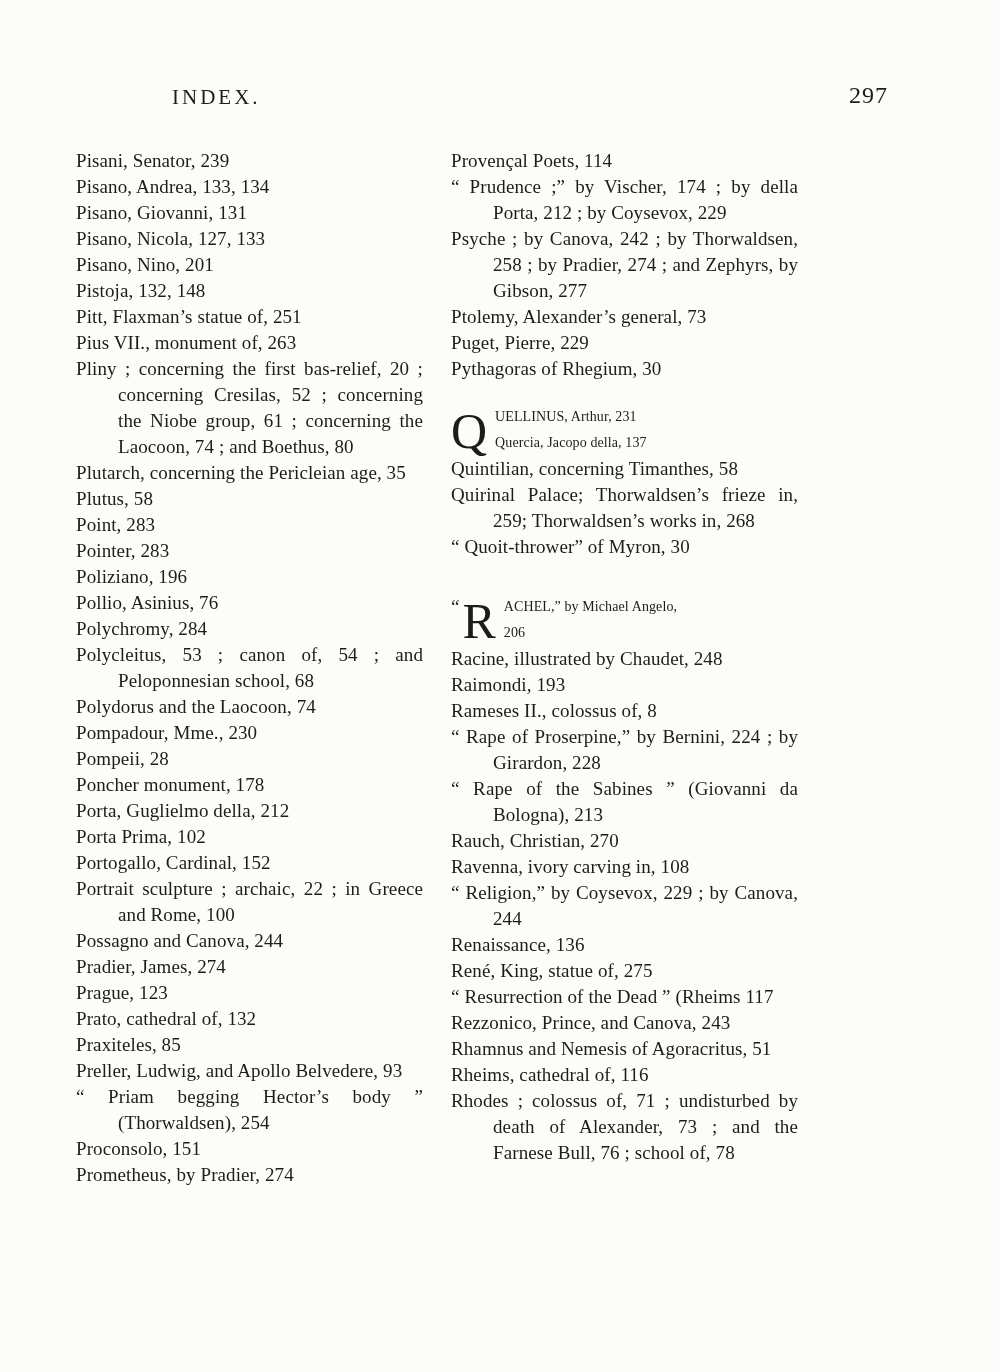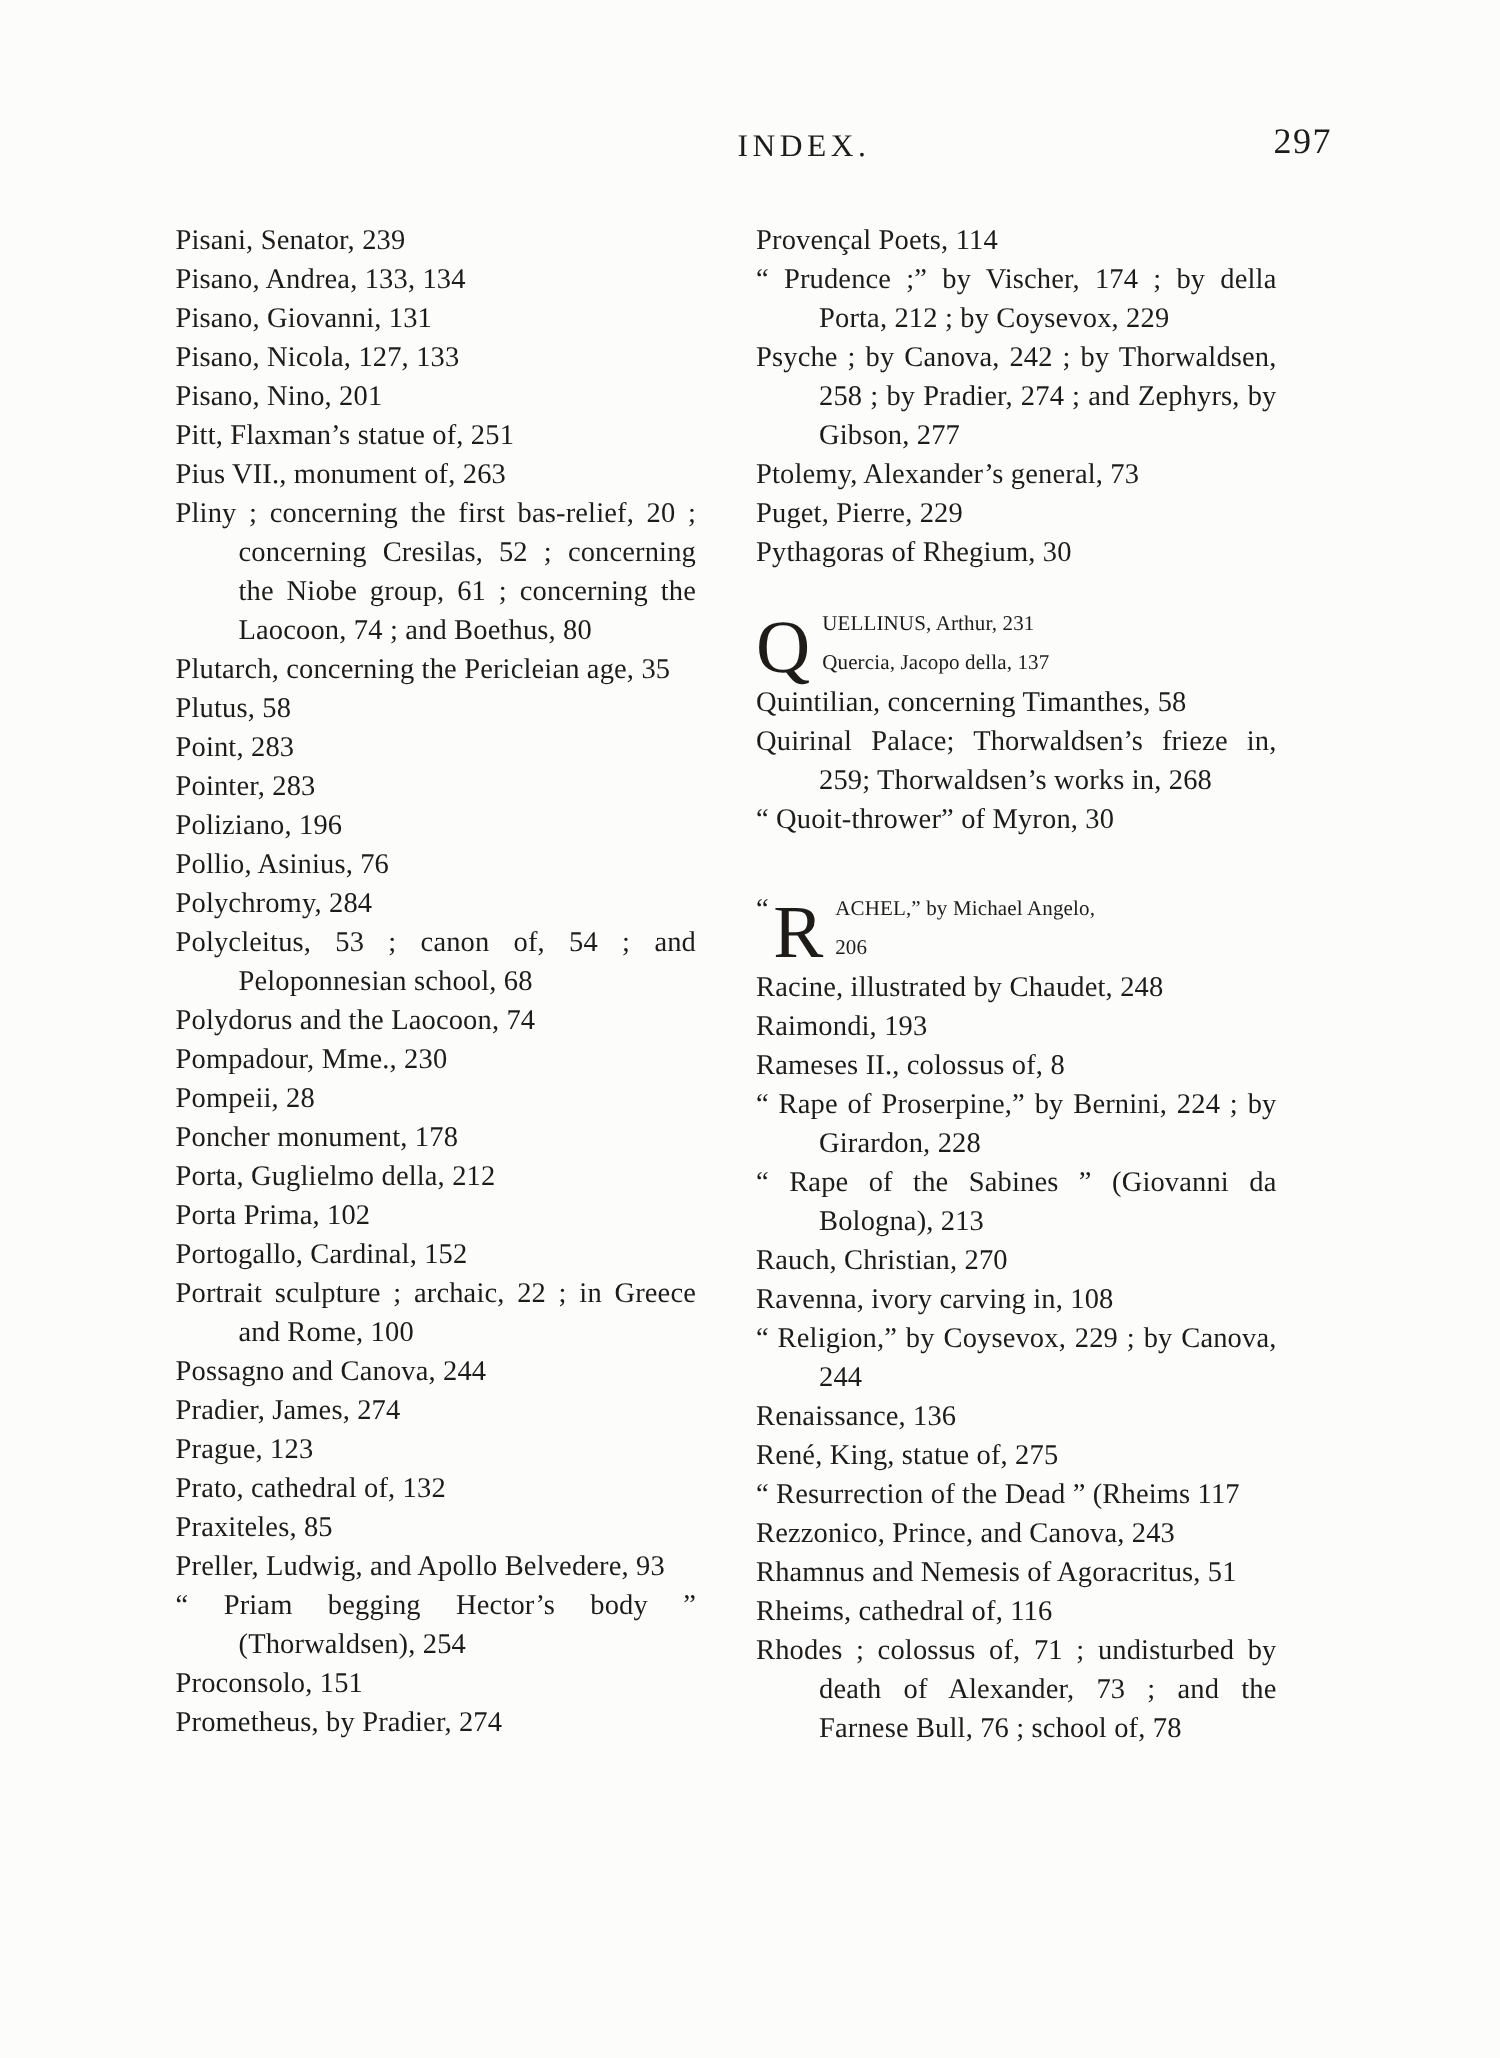--- a/index.html
+++ b/index.html
@@ -23,38 +23,38 @@
   .page-header {
     position: relative;
     margin: 84px 0 0 172px;
     width: 728px;
     height: 30px;
   }
   .header-title {
     position: absolute;
     left: 0;
     right: 0;
-    text-align: center;
+    text-align: left;
     font-size: 21px;
     letter-spacing: 3px;
     line-height: 26px;
   }
   .page-number {
     position: absolute;
     right: 12px;
     top: -4px;
     font-size: 24px;
     letter-spacing: 1px;
     line-height: 30px;
   }
   .columns {
     display: flex;
-    margin: 34px 0 0 117px;
+    margin: 34px 0 0 76px;
     width: 730px;
-    gap: 40px;
+    gap: 28px;
   }
   .col {
     width: 347px;
     flex: 0 0 347px;
   }
   .entry {
     margin: 0;
     font-size: 19px;
     line-height: 26px;
     letter-spacing: 0.1px;
@@ -102,20 +102,21 @@
 
   <div class="columns">
 
     <div class="col">
       <div>
           <p class="entry">Pisani, Senator, 239</p>
           <p class="entry">Pisano, Andrea, 133, 134</p>
           <p class="entry">Pisano, Giovanni, 131</p>
           <p class="entry">Pisano, Nicola, 127, 133</p>
           <p class="entry">Pisano, Nino, 201</p>
+          <p class="entry">Pistoja, 132, 148</p>
           <p class="entry">Pitt, Flaxman’s statue of, 251</p>
           <p class="entry">Pius VII., monument of, 263</p>
           <p class="entry">Pliny ; concerning the first bas-relief, 20 ; concerning Cresilas, 52 ; concerning the Niobe group, 61 ; concerning the Laocoon, 74 ; and Boethus, 80</p>
           <p class="entry">Plutarch, concerning the Pericleian age, 35</p>
           <p class="entry">Plutus, 58</p>
           <p class="entry">Point, 283</p>
           <p class="entry">Pointer, 283</p>
           <p class="entry">Poliziano, 196</p>
           <p class="entry">Pollio, Asinius, 76</p>
           <p class="entry">Polychromy, 284</p>

